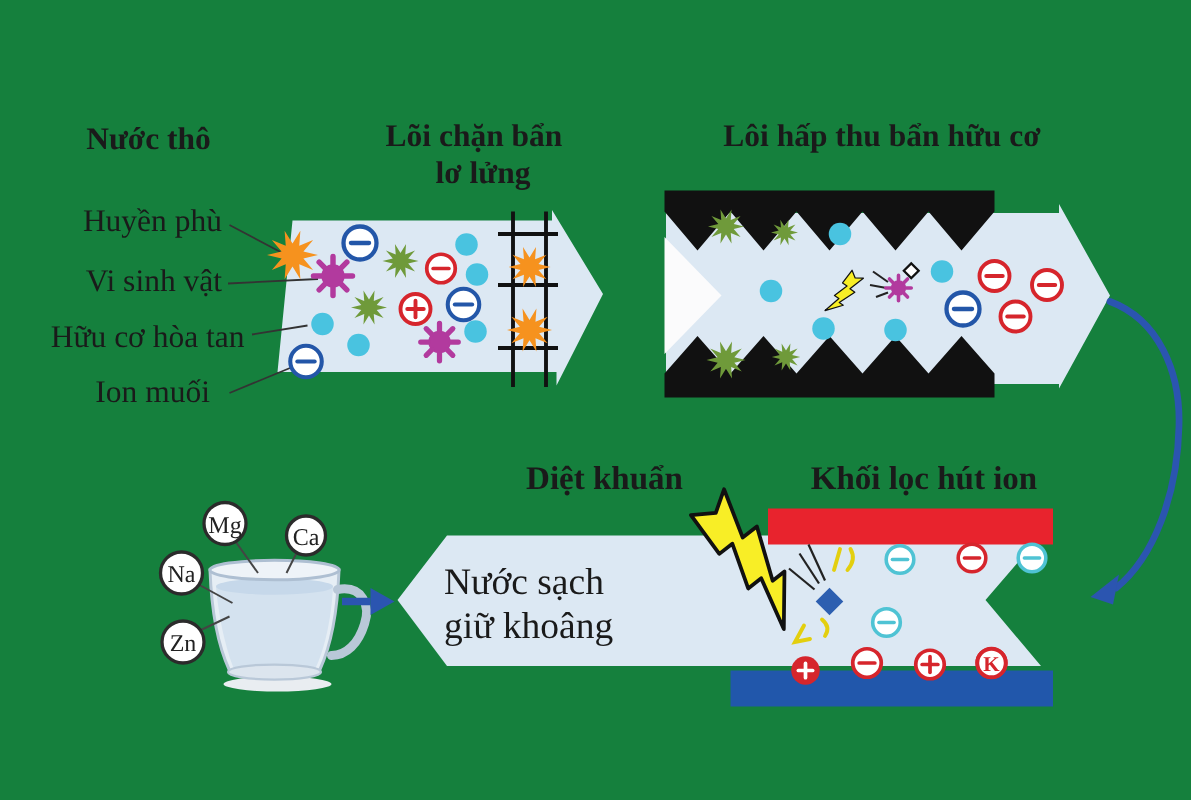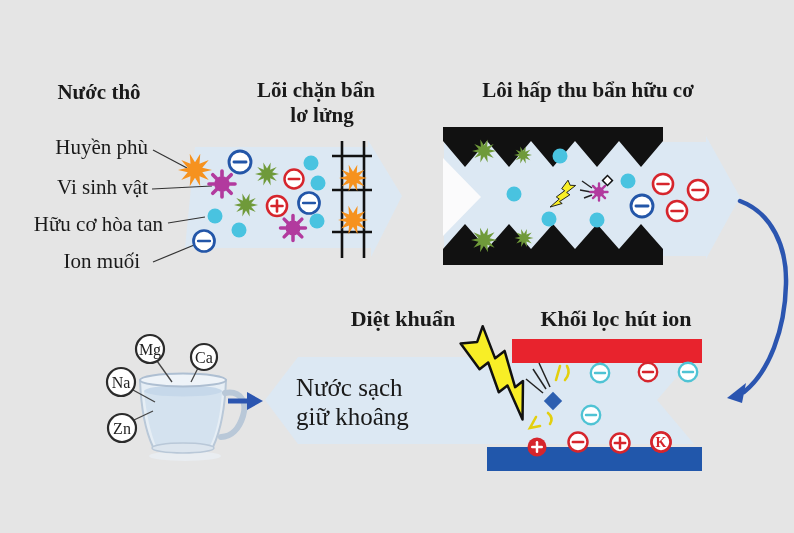--- a/index.html
+++ b/index.html
@@ -1,16 +1,16 @@
 <!DOCTYPE html>
 <html><head>
 <meta charset="utf-8">
 <style>
   html,body{margin:0;padding:0;background:#ffffff;}
-  .stage{position:relative;width:794px;height:533px;background:#e5e5e5;overflow:hidden;
+  .stage{position:relative;width:794px;height:533px;background:#15803d;overflow:hidden;
          font-family:"Liberation Serif", serif;}
   svg{display:block}
   text{fill:#1a1a1a}
   .t-title{font-weight:700;font-size:21px;}
   .t-title2{font-weight:700;font-size:22px;}
   .t-label{font-size:21px;}
   .t-result{font-size:25px;}
   .t-mineral{font-size:16px;fill:#222;}
   .t-k{font-size:14px;font-weight:700;fill:#d6252c;}
 </style>

